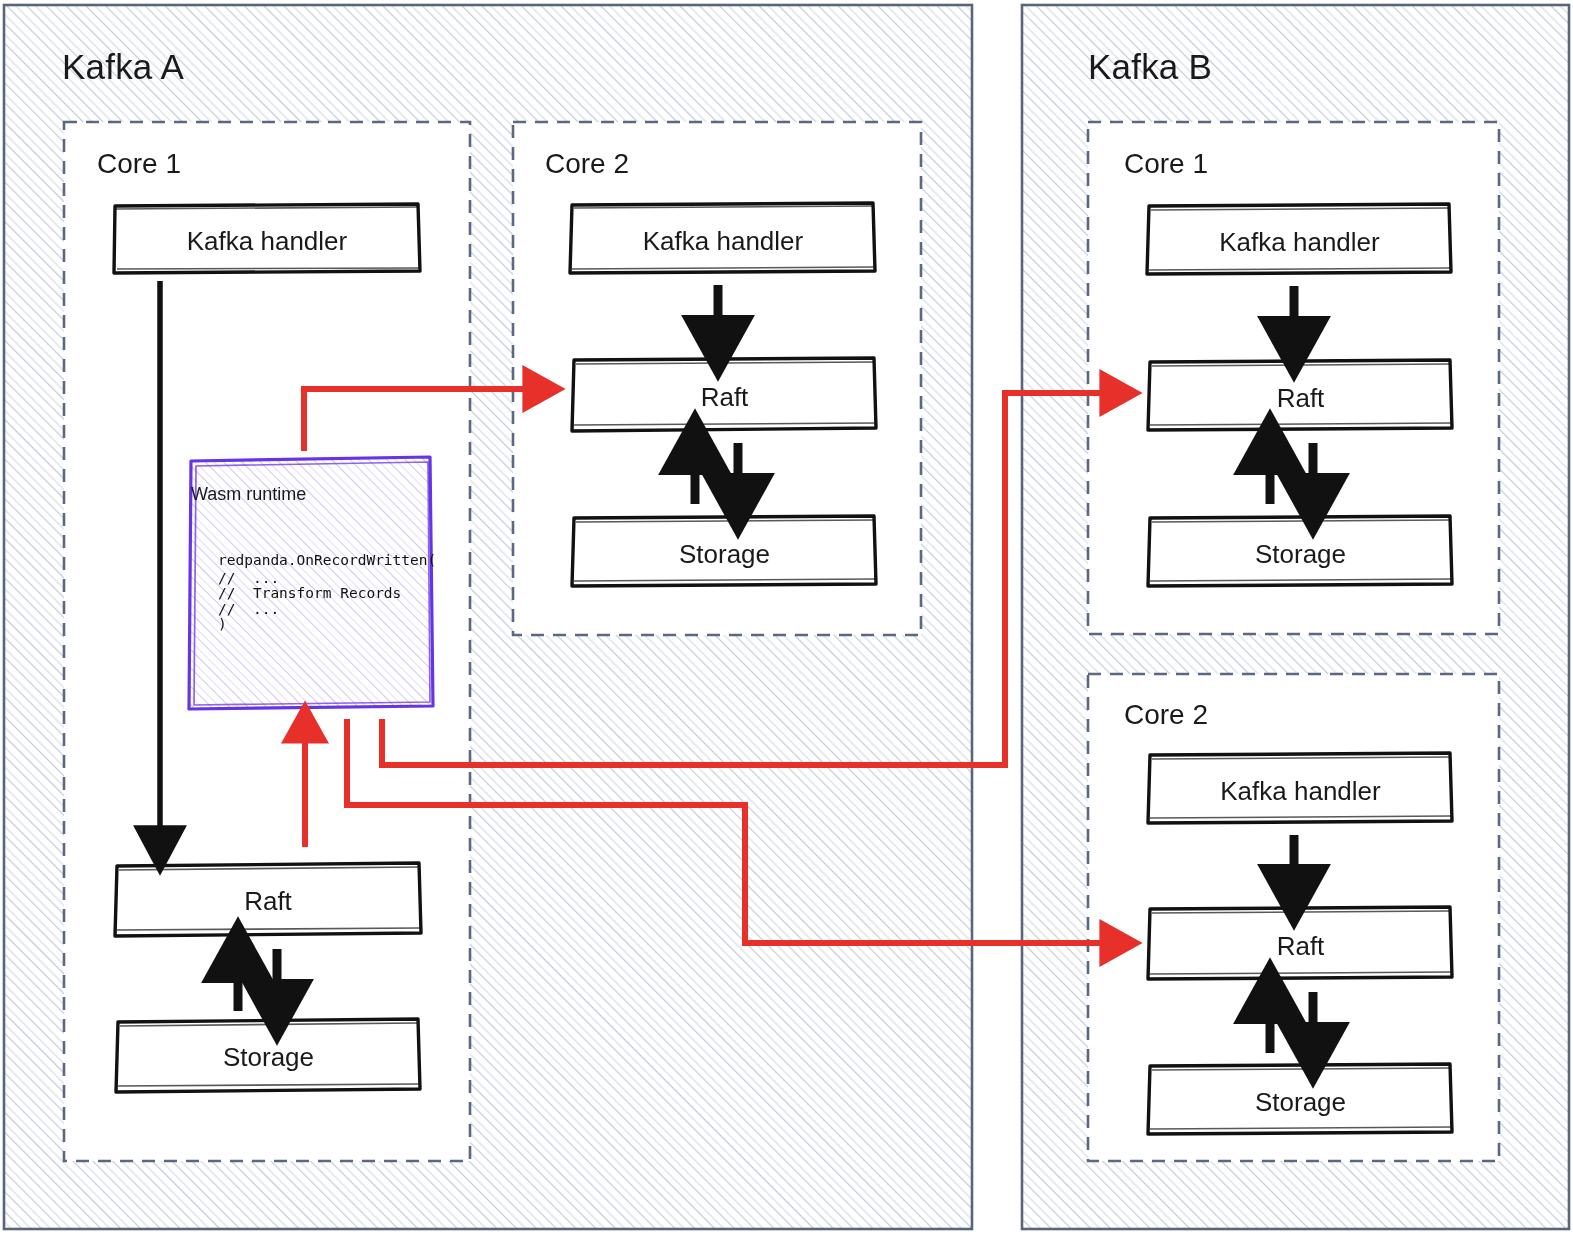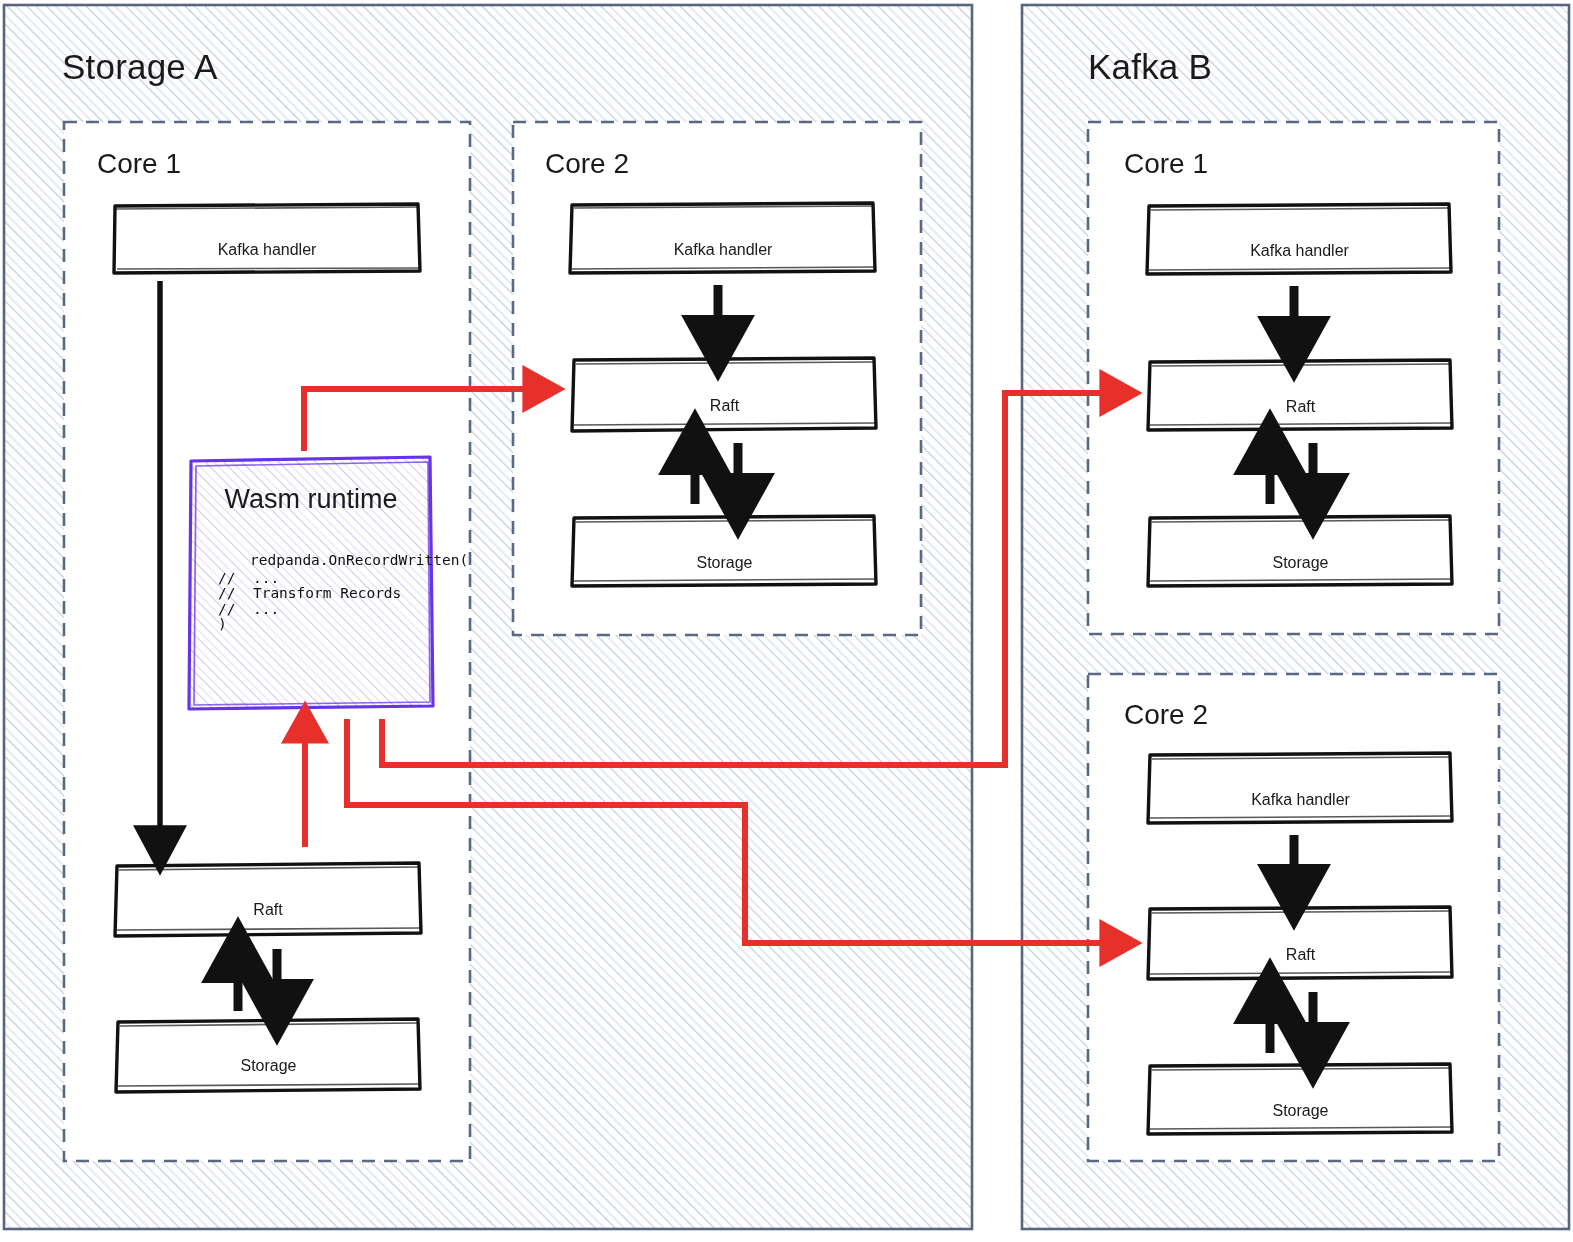--- a/index.html
+++ b/index.html
@@ -34,27 +34,25 @@
   }
   .broker-title {
     font-size: 35px;
     letter-spacing: 0.2px;
   }
   .core-title {
     font-size: 28px;
     text-align: right;
   }
   .node-label {
-    font-size: 16px;
+    font-size: 26px;
     text-align: center;
-    margin-top: 15px;
   }
   .wasm-title {
-    font-size: 27px;
-    text-align: center;
+    font-size: 18px;
   }
   .wasm-code {
     font-family: "DejaVu Sans Mono", "Liberation Mono", monospace;
     font-size: 14.5px;
     line-height: 18px;
     color: #111111;
   }
 </style>
 </head>
 <body>
@@ -225,21 +223,21 @@
 
     <g>
       <path d="M382,722 L382,765 L1005,765 L1005,393 L1118,393" fill="none" stroke="#e8302a" stroke-width="6" stroke-linecap="square" stroke-linejoin="miter" marker-end="url(#ah-red)"></path>
     </g>
 
     <g>
       <path d="M347,722 L347,805 L745,805 L745,943 L1118,943" fill="none" stroke="#e8302a" stroke-width="6" stroke-linecap="square" stroke-linejoin="miter" marker-end="url(#ah-red)"></path>
     </g>
   </svg>
 
-  <div class="txt broker-title" style="left:62px; top:47px;">Storage A</div>
+  <div class="txt broker-title" style="left:62px; top:47px;">Kafka A</div>
   <div class="txt broker-title" style="left:1088px; top:47px;">Kafka B</div>
 
   <div class="txt core-title" style="left:97px; top:148px;">Core 1</div>
   <div class="txt core-title" style="left:545px; top:148px;">Core 2</div>
   <div class="txt core-title" style="left:1124px; top:148px;">Core 1</div>
   <div class="txt core-title" style="left:1124px; top:699px;">Core 2</div>
 
   <div class="txt node-label" style="left:116px; top:226px; width:302px;">Kafka handler</div>
   <div class="txt node-label" style="left:117px; top:886px; width:302px;">Raft</div>
   <div class="txt node-label" style="left:118px; top:1042px; width:301px;">Storage</div>
@@ -250,19 +248,19 @@
 
   <div class="txt node-label" style="left:1149px; top:227px; width:301px;">Kafka handler</div>
   <div class="txt node-label" style="left:1150px; top:383px; width:301px;">Raft</div>
   <div class="txt node-label" style="left:1150px; top:539px; width:301px;">Storage</div>
 
   <div class="txt node-label" style="left:1150px; top:776px; width:301px;">Kafka handler</div>
   <div class="txt node-label" style="left:1150px; top:931px; width:301px;">Raft</div>
   <div class="txt node-label" style="left:1150px; top:1087px; width:301px;">Storage</div>
 
   <div class="txt wasm-title" style="left:191px; top:484px; width:240px;">Wasm runtime</div>
-  <div class="txt wasm-code" style="left:218px; top:551px;margin-left:32px;">redpanda.OnRecordWritten(</div>
+  <div class="txt wasm-code" style="left:218px; top:551px;">redpanda.OnRecordWritten(</div>
   <div class="txt wasm-code" style="left:218px; top:569px;">//  ...</div>
   <div class="txt wasm-code" style="left:218px; top:584px;text-align:right;">//  Transform Records</div>
   <div class="txt wasm-code" style="left:218px; top:600px;">//  ...</div>
   <div class="txt wasm-code" style="left:218px; top:615px;">)</div>
 
 </div>
 
 </body></html>

